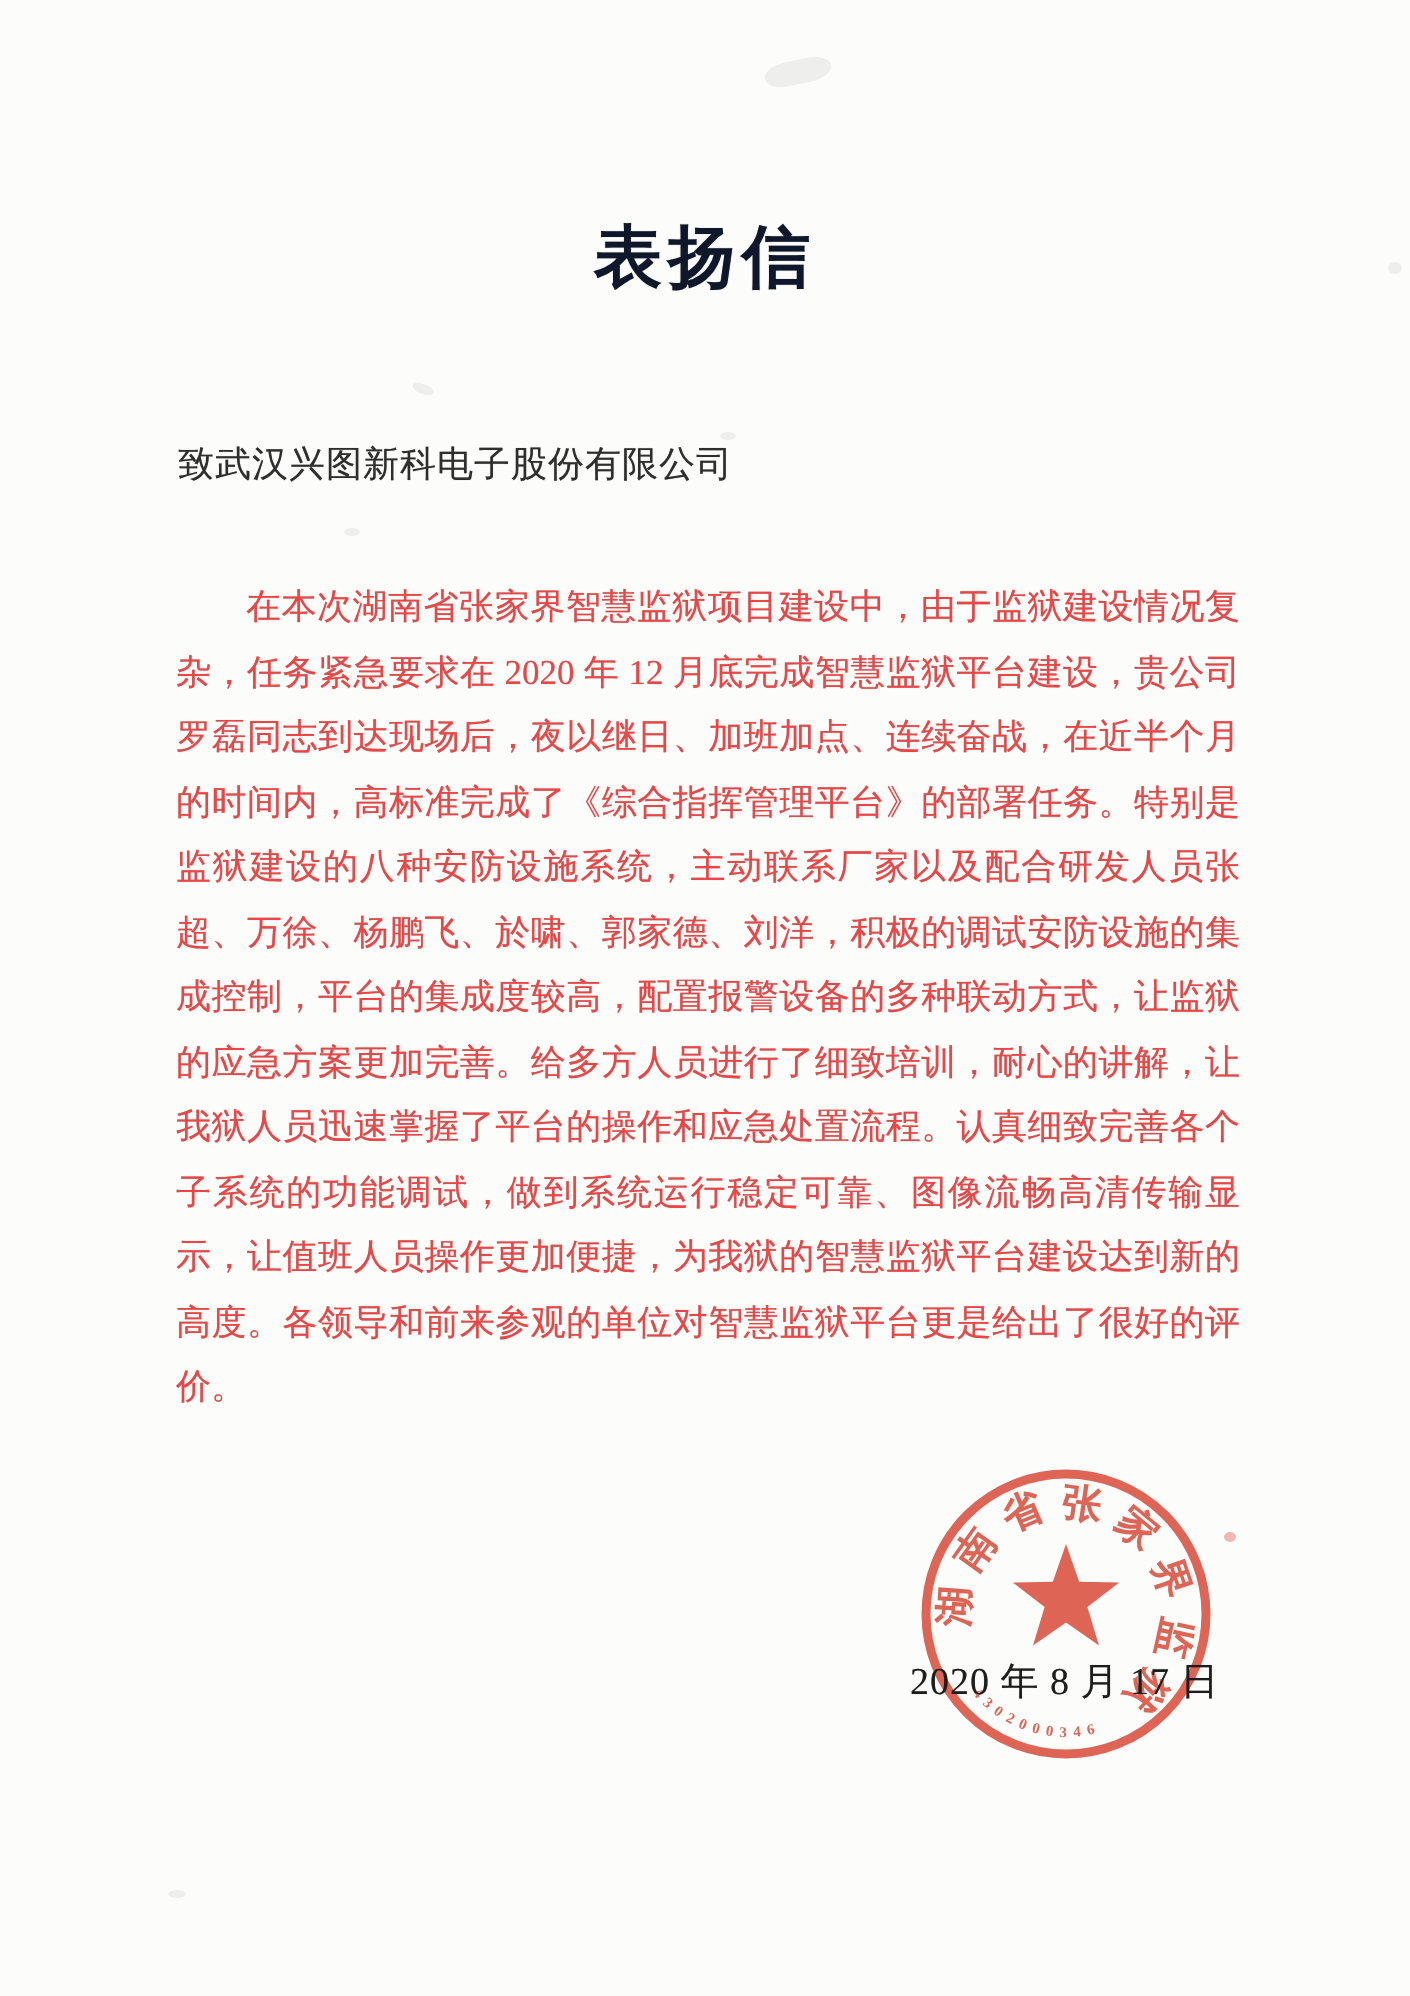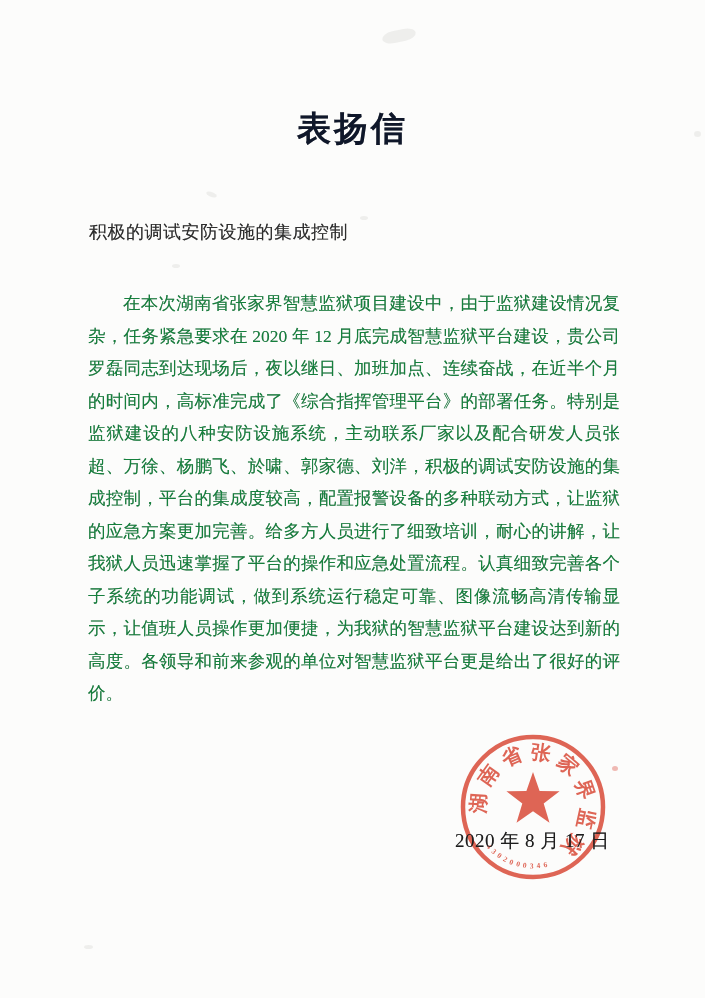--- a/index.html
+++ b/index.html
@@ -34,21 +34,21 @@
     color:#2e2e2e;
     text-shadow:0 0 .4px rgba(0,0,0,.4);
   }
   .letter-body{
     position:absolute;
     top:287px;left:88px;
     width:532px;
     font-size:17.5px;
     line-height:32.5px;
     text-align:justify;
-    color:#15803d;
+    color:#ef4444;
     text-shadow:0 0 .4px rgba(0,0,0,.35);
   }
   .letter-body p{margin:0;text-indent:2em;}
   .seal{
     position:absolute;
     left:459px;top:733px;
     width:148px;height:148px;
     z-index:2;
     opacity:.92;
   }
@@ -70,21 +70,21 @@
   }
   .speck.red{background:#e0695c;opacity:.45;}
 </style>
 </head>
 <body>
 
 <div class="page">
 
   <h1 class="title">表扬信</h1>
 
-  <div class="recipient">积极的调试安防设施的集成控制</div>
+  <div class="recipient">致武汉兴图新科电子股份有限公司</div>
 
   <div class="letter-body">
     <p>在本次湖南省张家界智慧监狱项目建设中，由于监狱建设情况复杂，任务紧急要求在 2020 年 12 月底完成智慧监狱平台建设，贵公司罗磊同志到达现场后，夜以继日、加班加点、连续奋战，在近半个月的时间内，高标准完成了《综合指挥管理平台》的部署任务。特别是监狱建设的八种安防设施系统，主动联系厂家以及配合研发人员张超、万徐、杨鹏飞、於啸、郭家德、刘洋，积极的调试安防设施的集成控制，平台的集成度较高，配置报警设备的多种联动方式，让监狱的应急方案更加完善。给多方人员进行了细致培训，耐心的讲解，让我狱人员迅速掌握了平台的操作和应急处置流程。认真细致完善各个子系统的功能调试，做到系统运行稳定可靠、图像流畅高清传输显示，让值班人员操作更加便捷，为我狱的智慧监狱平台建设达到新的高度。各领导和前来参观的单位对智慧监狱平台更是给出了很好的评价。</p>
   </div>
 
   <div class="seal">
     <svg id="seal-svg" width="148" height="148" viewBox="0 0 148 148">
       <circle id="seal-ring" cx="74" cy="74" r="70" fill="none" stroke-width="4.5" stroke="#dc5948"></circle>
       <polygon id="seal-star" points="74,39 80.6,57.9 100.6,58.3 84.7,70.5 90.5,89.7 74,78.2 57.5,89.7 63.3,70.5 47.4,58.3 67.4,57.9" fill="#dc5948"></polygon>
       <g id="seal-chars">

